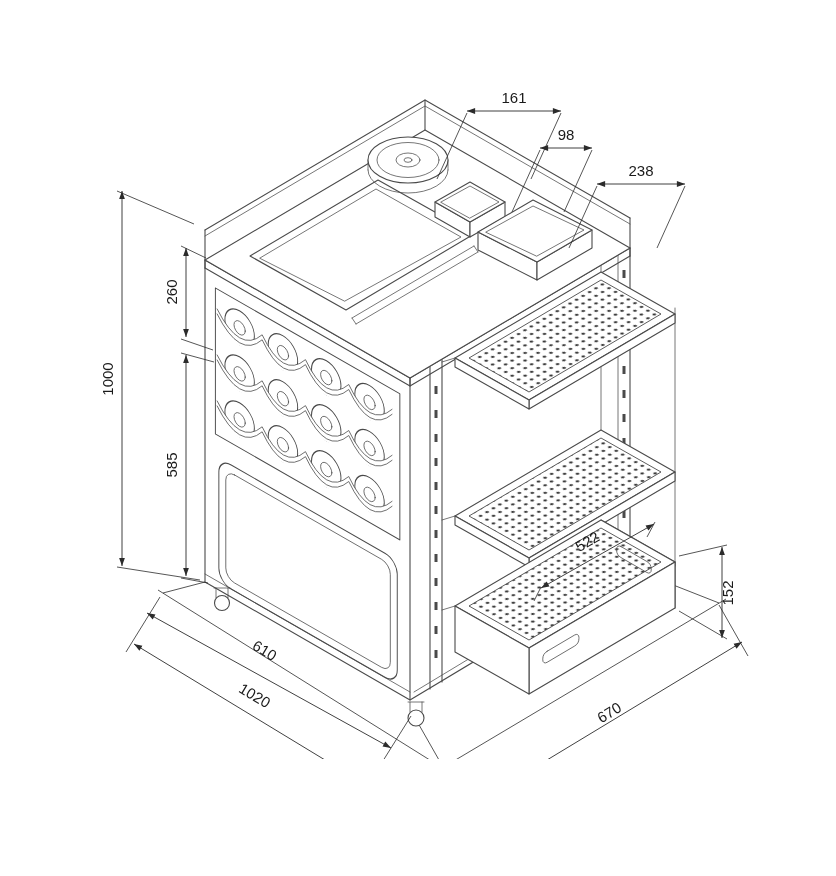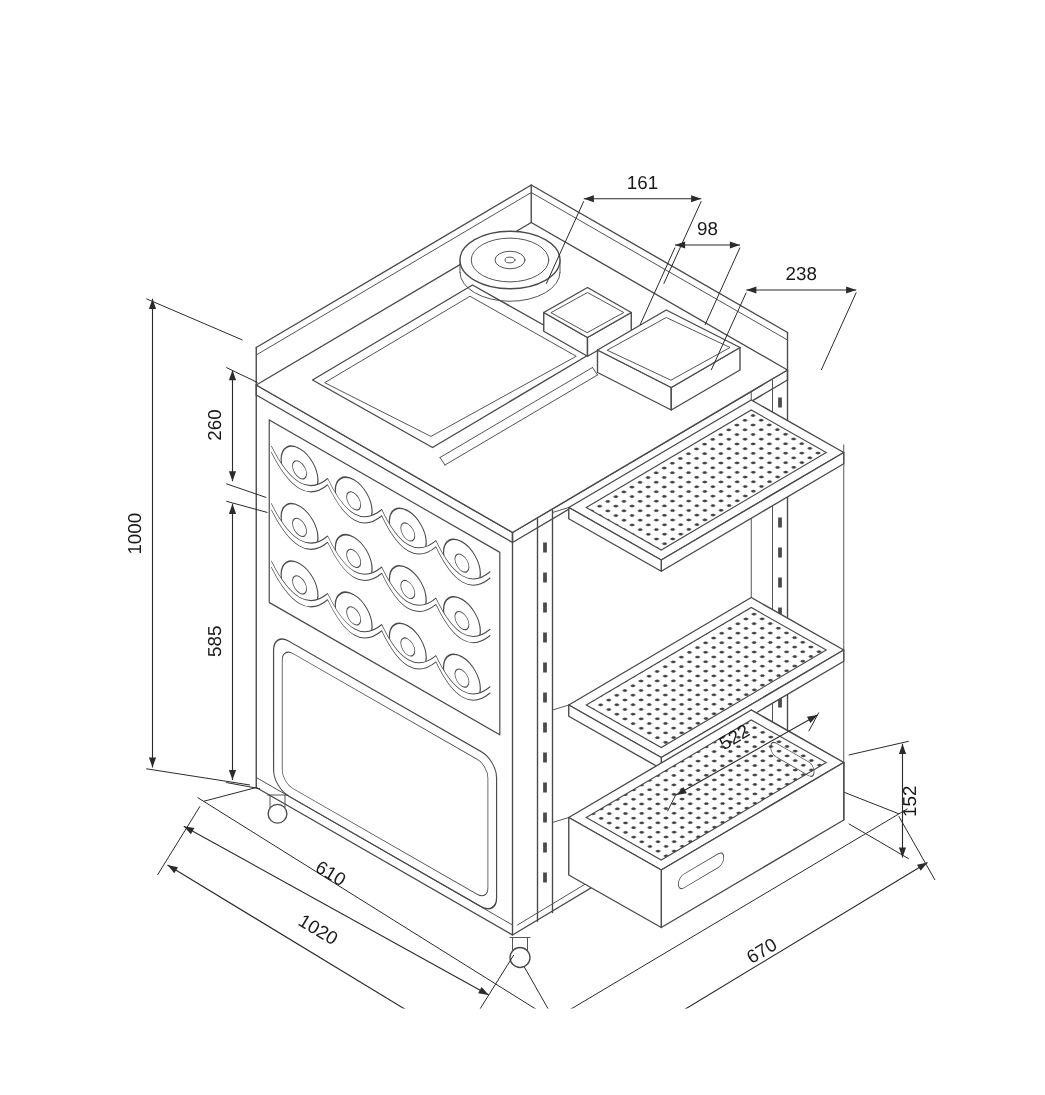--- a/index.html
+++ b/index.html
@@ -1,16 +1,16 @@
 <!DOCTYPE html>
 <html><head>
 <meta charset="utf-8">
 <style>
   html,body{margin:0;padding:0;background:#ffffff;}
-  .stage{position:relative;width:836px;height:759px;background:#ffffff;overflow:hidden;margin-top:48px;}
+  .stage{position:relative;width:836px;height:759px;background:#ffffff;overflow:hidden;}
   svg{display:block;}
   text{font-family:"Liberation Sans","DejaVu Sans",sans-serif;font-size:15px;fill:#1a1a1a;}
   .ln{fill:none;stroke:#4a4a4a;stroke-width:1.1;stroke-linejoin:round;stroke-linecap:round;}
   .lnf{fill:#ffffff;stroke:#4a4a4a;stroke-width:1.1;stroke-linejoin:round;}
   .thin{stroke-width:0.75;}
   .band{fill:#ffffff;stroke:none;}
   .dotfill{fill:url(#dots);stroke:#4a4a4a;stroke-width:0.9;}
   .dim{fill:none;stroke:#2b2b2b;stroke-width:0.9;}
   .ext{fill:none;stroke:#2b2b2b;stroke-width:0.8;}
   .slot{stroke:#4a4a4a;stroke-width:3;stroke-dasharray:8 16;fill:none;}

